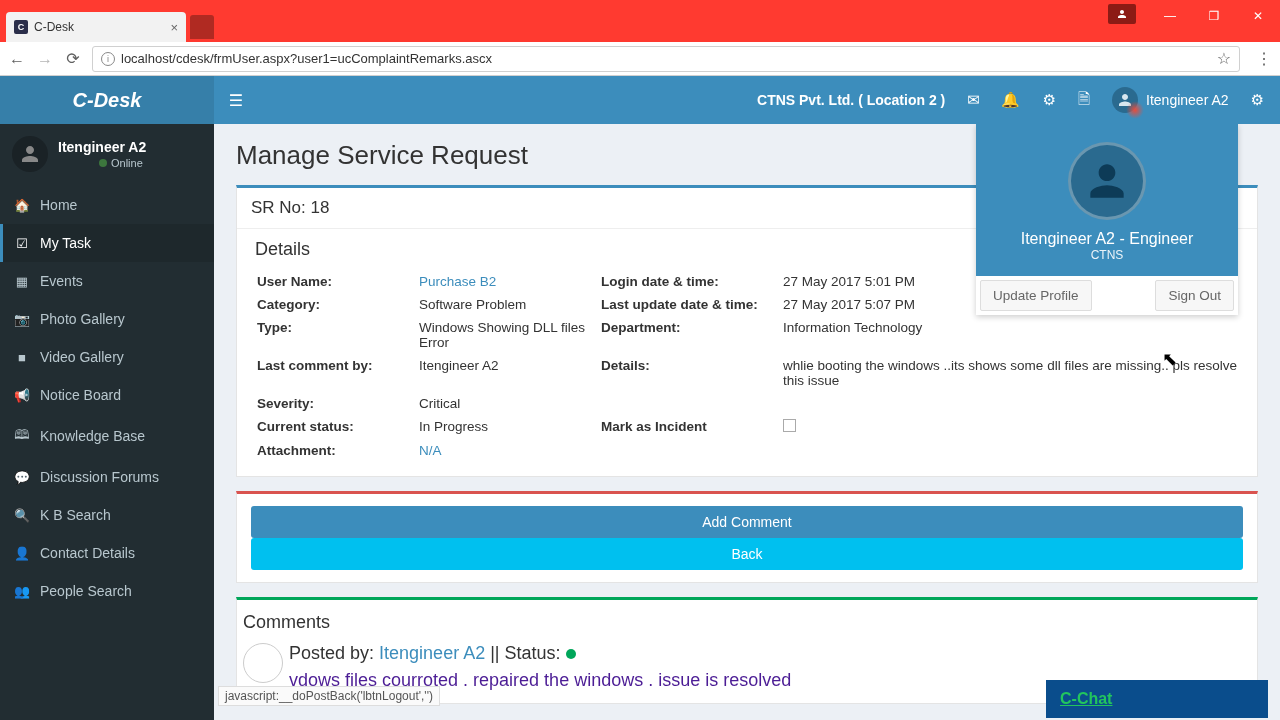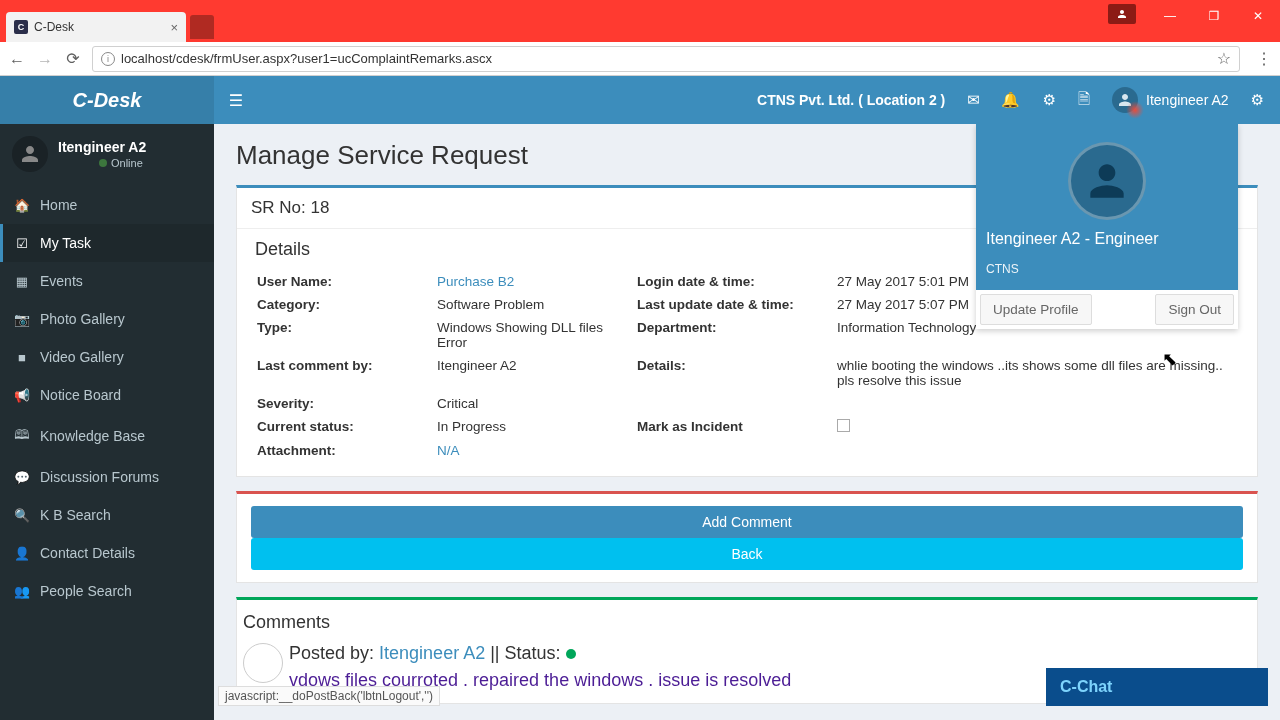--- a/index.html
+++ b/index.html
@@ -46,49 +46,49 @@
 .menu li { padding: 11px 14px; display:flex; align-items:center; gap:10px; cursor:pointer; }
 .menu li.active { background:#1e282c; color:#fff; border-left:3px solid #3c8dbc; padding-left:11px; }
 .menu .mi { width:16px; text-align:center; font-size:13px; }
 
 
 .content { flex:1; padding: 16px 22px; overflow:auto; position:relative; }
 .page-title { font-size: 26px; color:#333; font-weight:400; margin-bottom: 14px; }
 .panel { background:#fff; border:1px solid #e4e4e4; border-top:3px solid #3c8dbc; }
 .panel-hd { padding:10px 14px; font-size:17px; color:#333; border-bottom:1px solid #eee; }
 .subhd { padding:10px 18px 4px; font-size:18px; color:#333; }
-.details-grid { display:grid; grid-template-columns: 150px 170px 170px 1fr; gap: 8px 30px; padding: 10px 20px 18px; font-size:13.5px; color:#333; }
+.details-grid { display:grid; grid-template-columns: 150px 170px 170px 1fr; gap: 8px 12px; padding: 10px 20px 18px; font-size:13.5px; color:#333; }
 .lbl { font-weight:700; }
 .link { color:#3c8dbc; }
 .chk { width:13px; height:13px; border:1px solid #aaa; display:inline-block; }
 
 .action-bar { background:#fff; border:1px solid #e4e4e4; border-top:3px solid #d9534f; margin-top:14px; padding:12px 14px; display:flex;flex-direction:column; }
 .btn { border:none; border-radius:3px; padding:8px 14px; font-size:14px; cursor:pointer; color:#fff; }
 .btn-primary { background:#3c8dbc; }
 .btn-info { background:#00c0ef; }
 .spacer { flex:1; }
 
 .comments-panel { background:#fff; border:1px solid #e4e4e4; border-top:3px solid #00a65a; margin-top:14px; padding:12px 6px; }
 .comments-panel h3 { font-size:18px; font-weight:400; color:#333; margin-bottom:10px; }
 .post-row { display:flex; gap:6px; font-size:18px; color:#333; }
 .post-row .pav { width:40px; height:40px; border:1px solid #ccc; border-radius:50%; }
 .status-dot { width:10px; height:10px; background:#00a65a; border-radius:50%; display:inline-block; vertical-align:middle; }
 
 
 .user-dd { position:absolute; top:0; right:42px; width:262px; background:#fff; box-shadow:0 2px 6px rgba(0,0,0,.2); z-index:50; }
-.user-dd-top { background:#3c8dbc; color:#fff; text-align:left; padding:18px 10px 14px; }
+.user-dd-top { background:#3c8dbc; color:#fff; text-align:center; padding:18px 10px 14px; }
 .user-dd-top .big-av { width:78px; height:78px; border:3px solid rgba(255,255,255,.3); border-radius:50%; margin:0 auto 10px; display:flex; align-items:center; justify-content:center; background:#2a6a8f;}
 .user-dd-top .big-av svg { width:50px; height:50px; }
 .user-dd-top .uname { font-size:16px; }
-.user-dd-top .uorg { font-size:12px; opacity:.9; margin-top:14px; }
+.user-dd-top .uorg { font-size:12px; opacity:.9; margin-top:0; }
 .user-dd-bot { padding:4px; display:flex; justify-content:space-between; }
 .dd-btn { background:#f7f7f7; border:1px solid #ddd; color:#666; padding:7px 12px; font-size:13.5px; border-radius:2px; cursor:pointer; }
 
 
-.chat-bar { position:absolute; right:12px; bottom:14px; width:222px; height:38px; background:#0a4d8c; color:#7dd3fc; font-size:16px; font-weight:600; display:flex; align-items:center; padding:0 14px; }
+.chat-bar { position:absolute; right:12px; bottom:2px; width:222px; height:38px; background:#0a4d8c; color:#22c55e; font-size:16px; font-weight:600; display:flex; align-items:center; padding:0 14px;text-decoration:underline; }
 
 .status-link { position:absolute; left:4px; bottom:14px; background:#fafafa; border:1px solid #ddd; font-size:12px; color:#555; padding:2px 6px; }
 
 .cursor { position:absolute; font-size:18px; color:#000; pointer-events:none; }
 
 
 .person-svg { fill:#d7e6ef; }
 </style>
 </head>
 <body>

